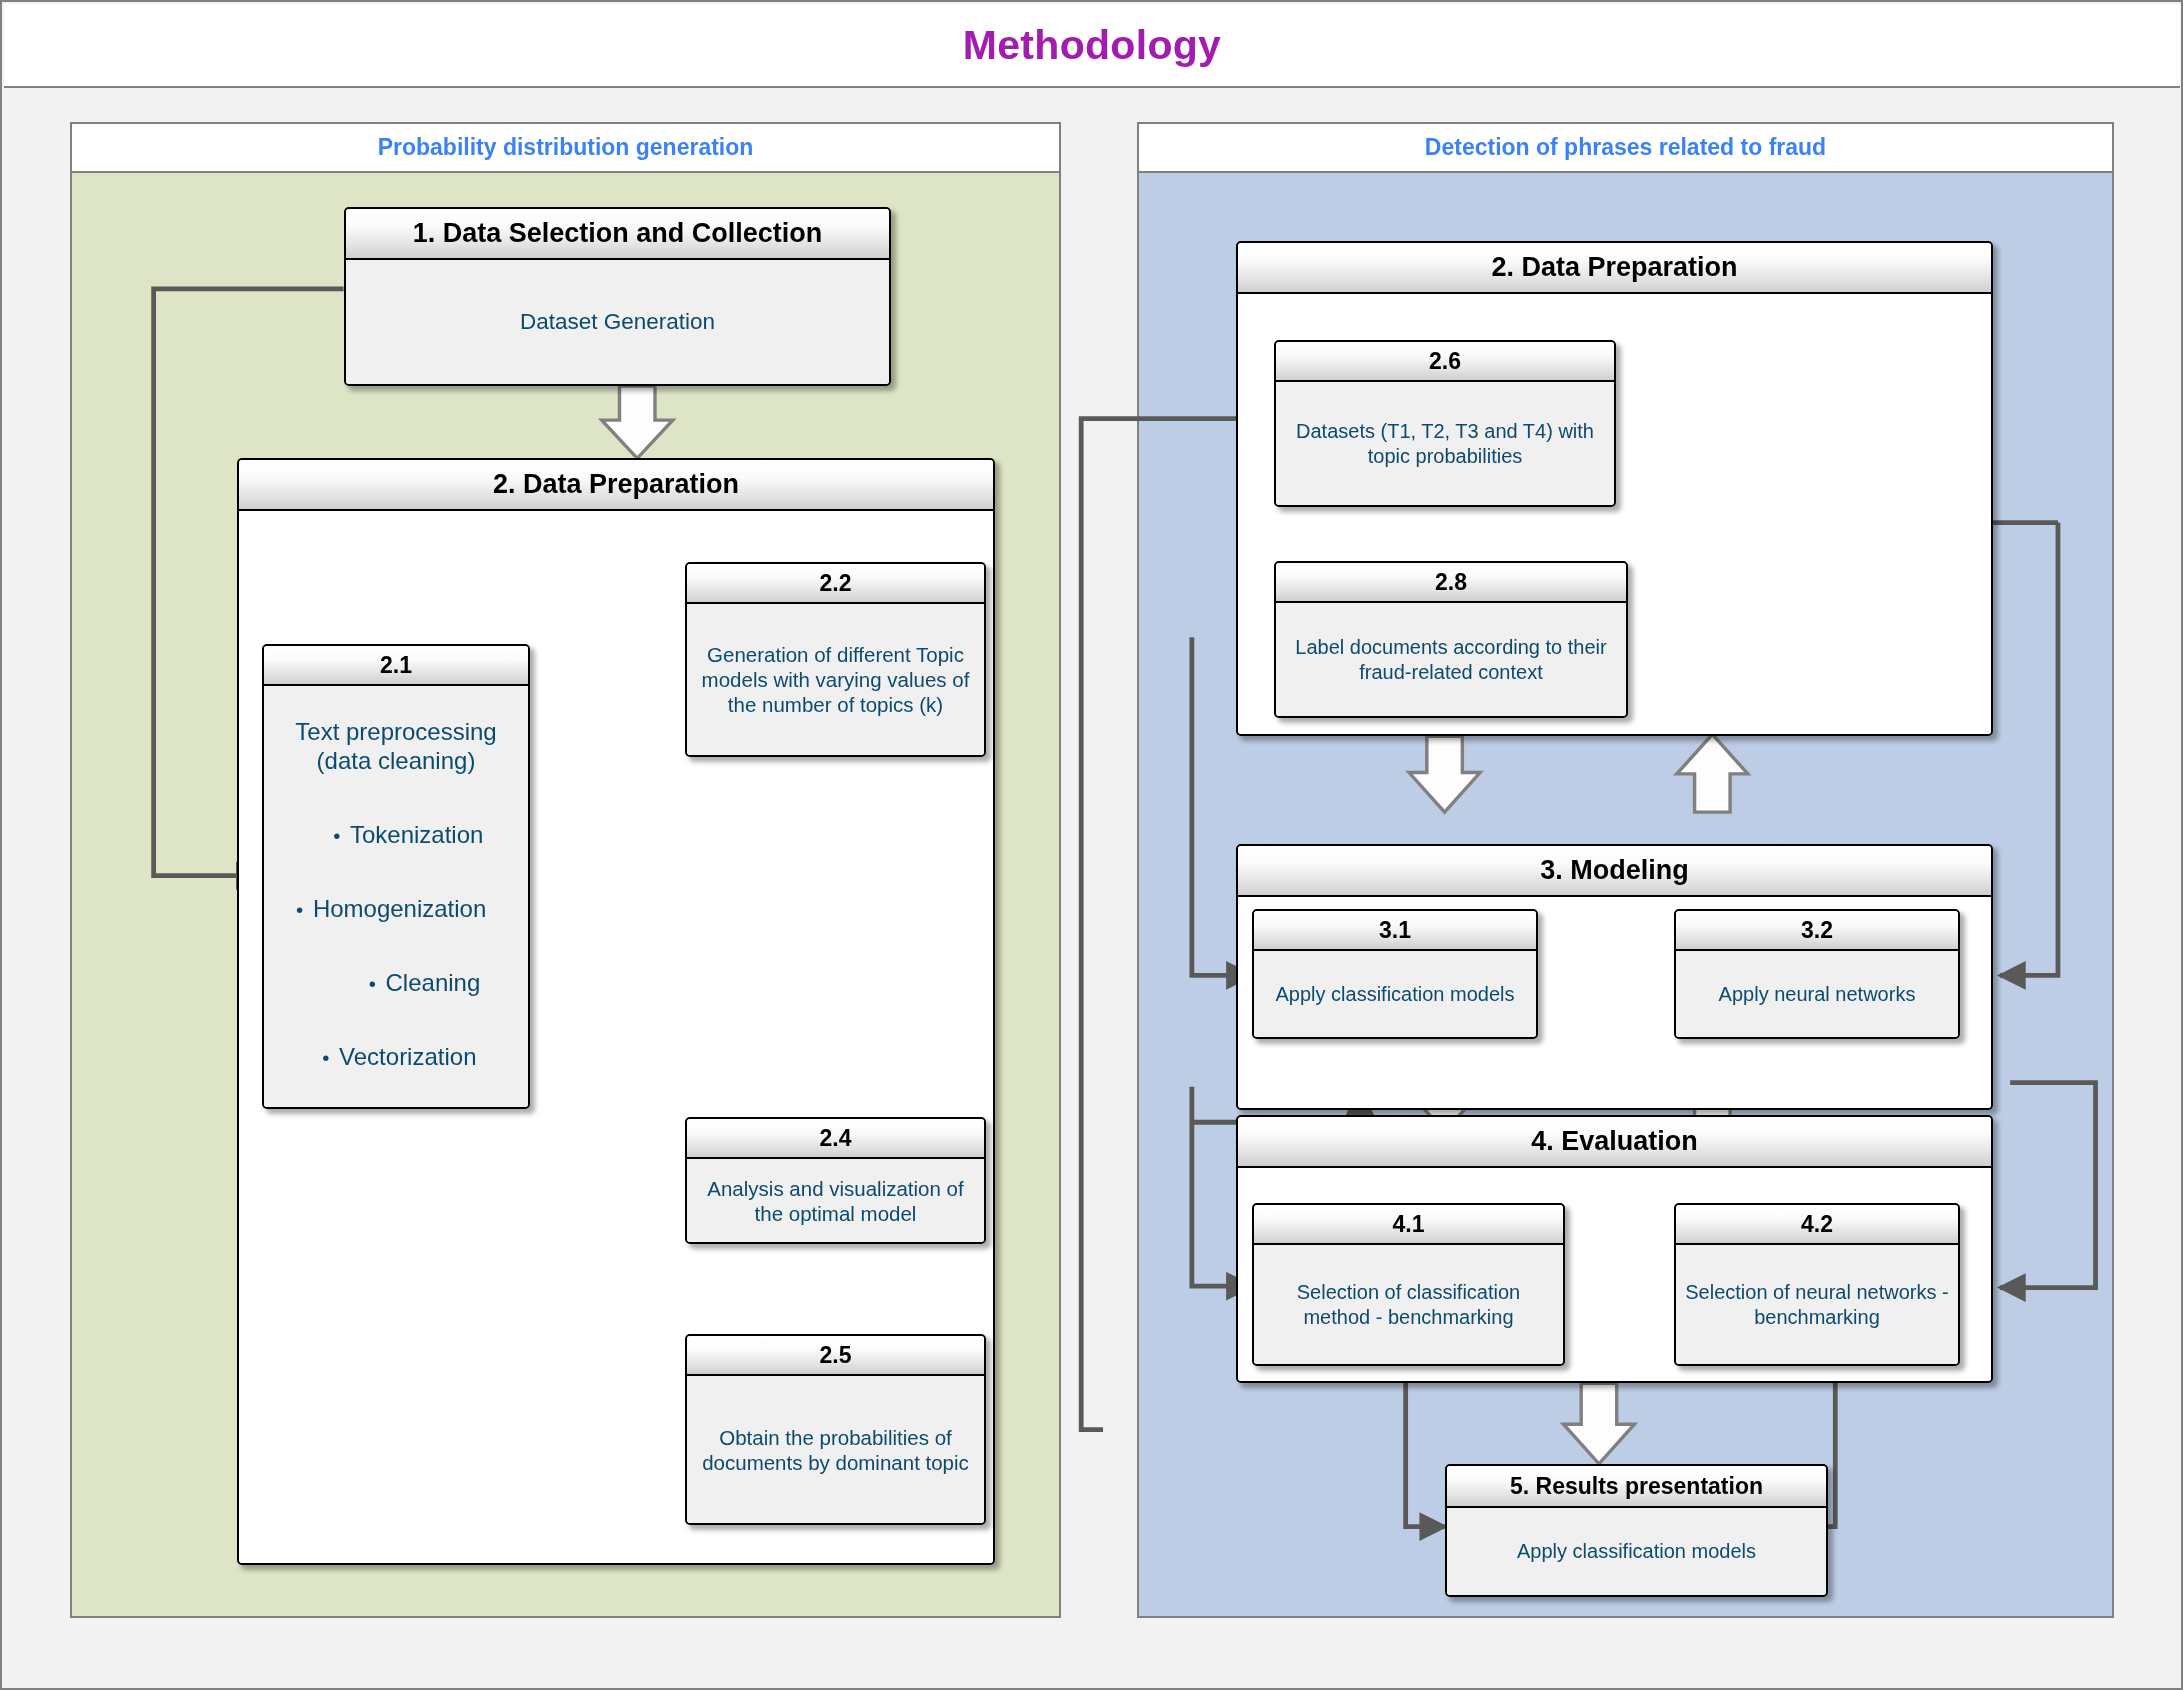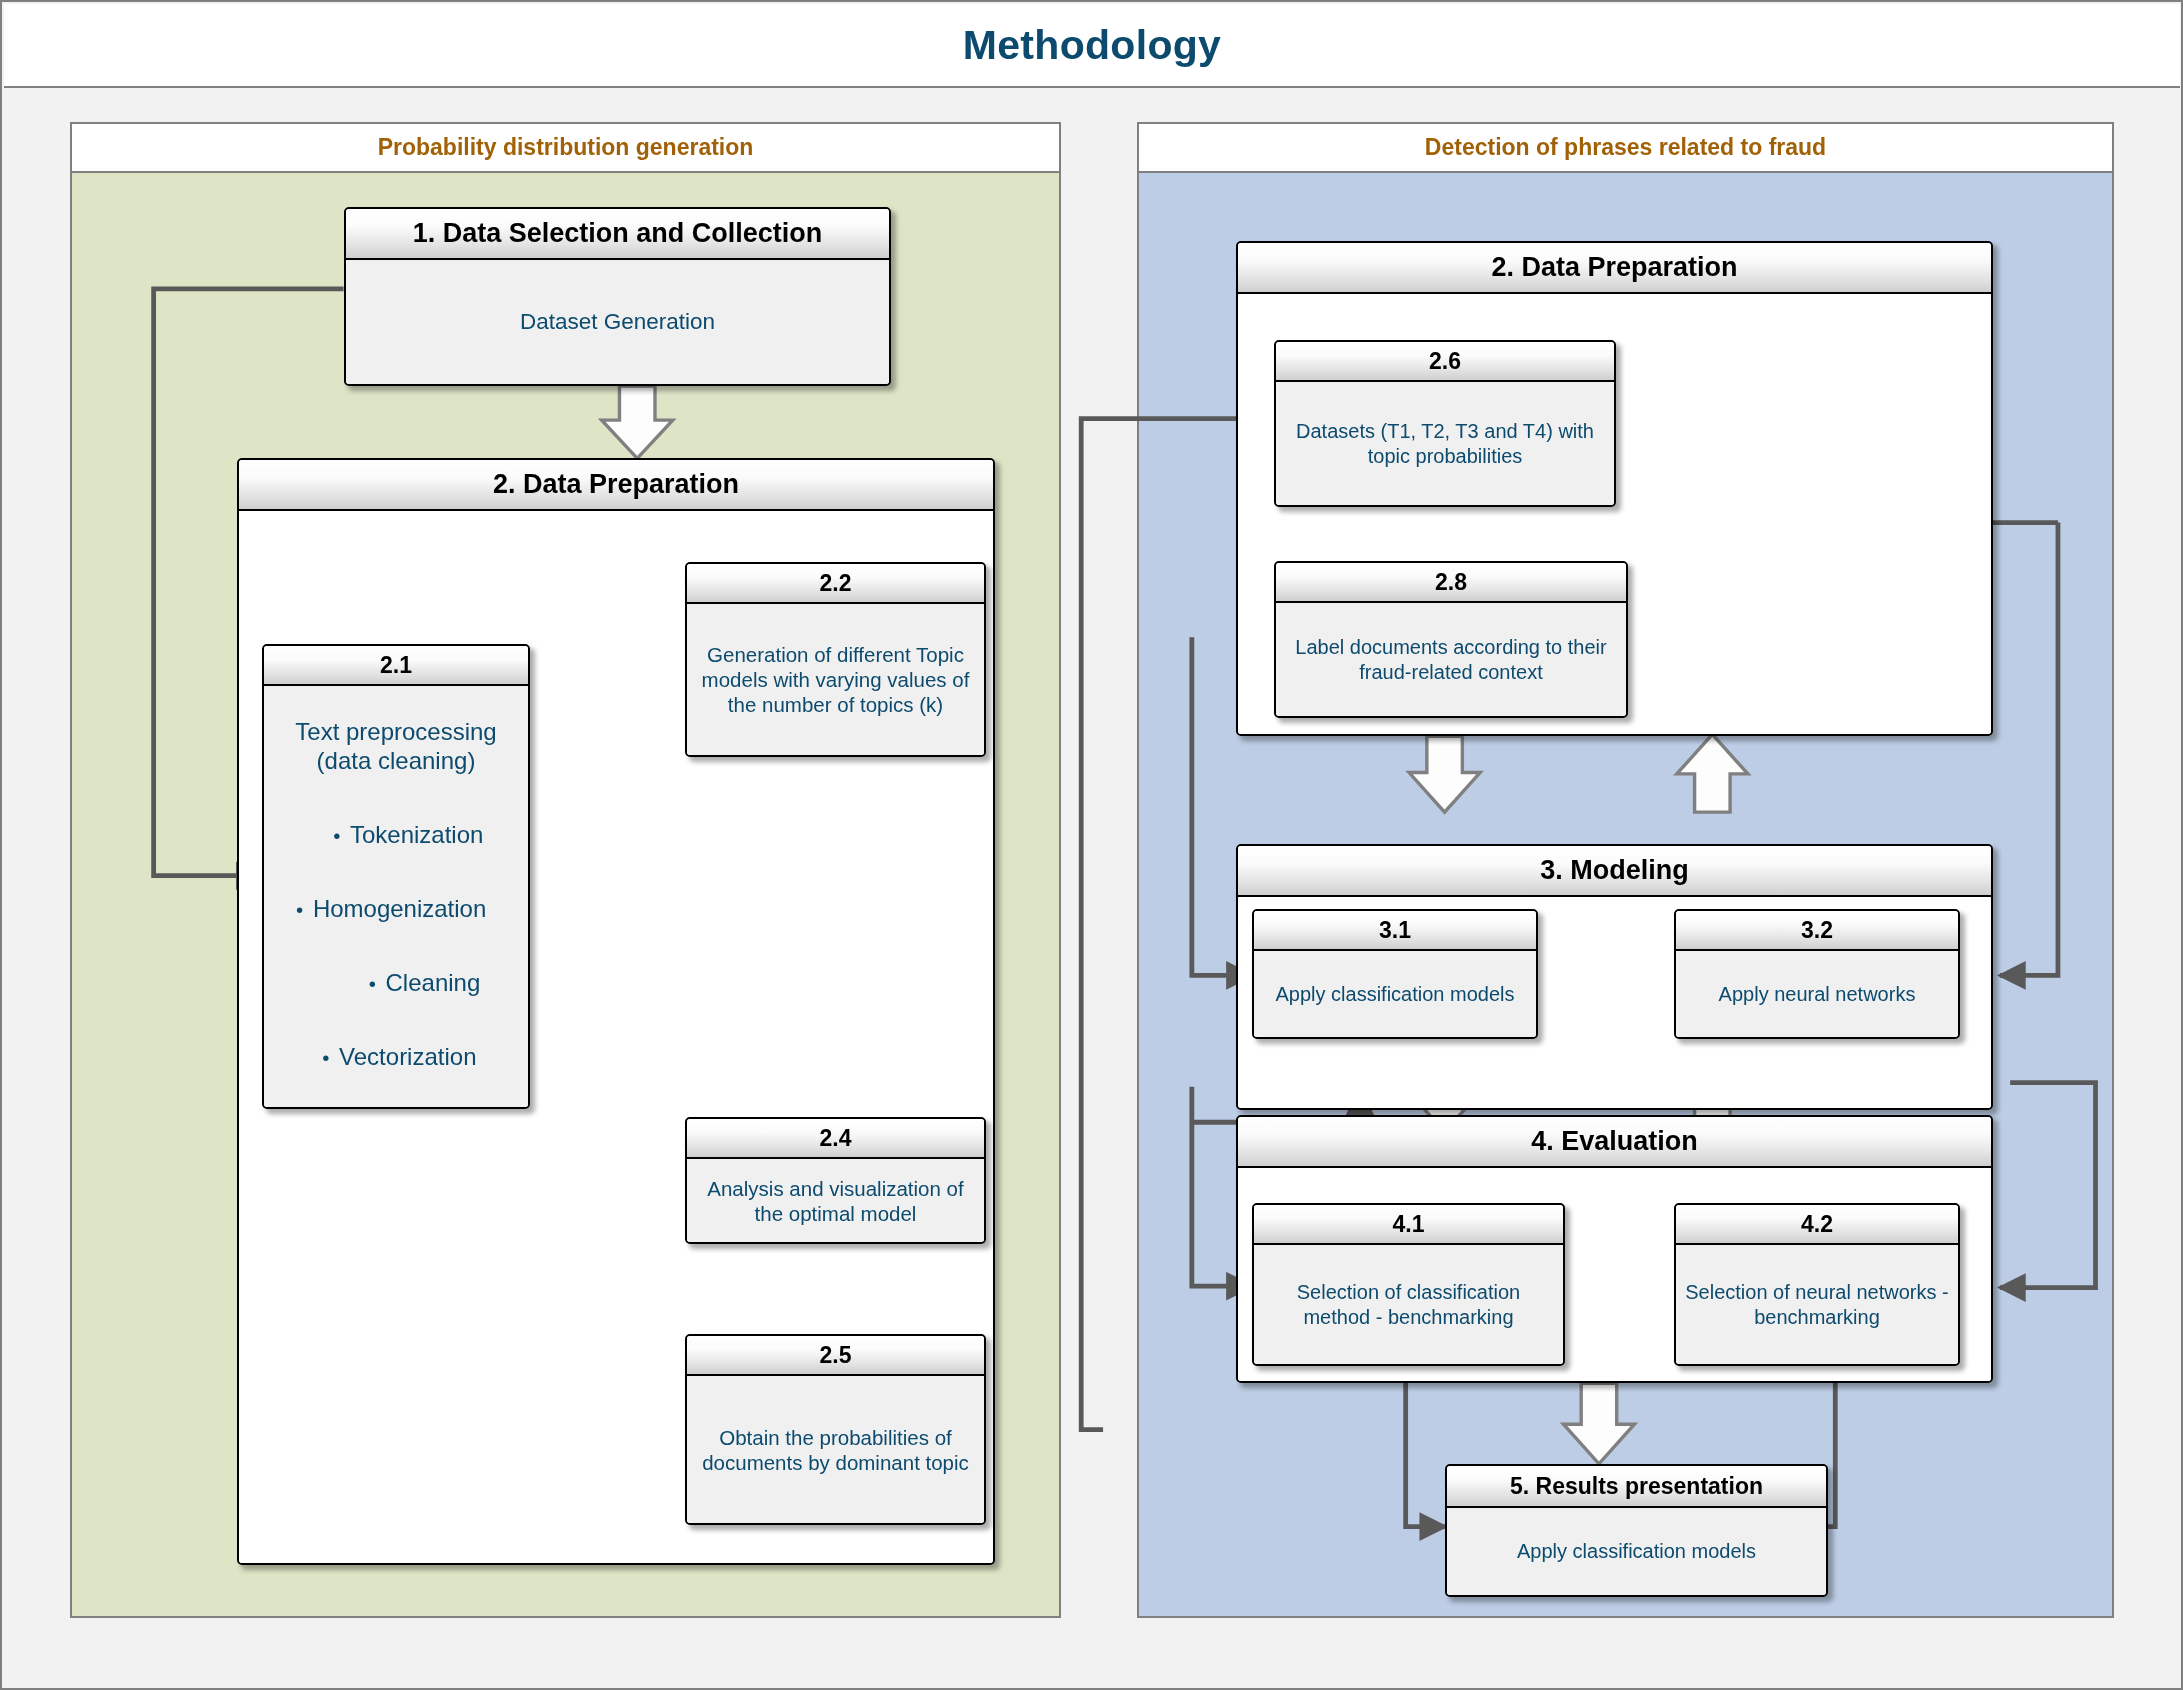--- a/index.html
+++ b/index.html
@@ -15,32 +15,32 @@
   }
 
   
   #title-bar{
     position:absolute;left:2px;top:2px;width:2176px;height:84px;
     background:#ffffff;border-bottom:2px solid #808080;
     display:flex;align-items:center;justify-content:center;
     box-sizing:border-box;
   }
   #title-bar .txt{
-    font-size:41px;font-weight:bold;color:#0c4a6e;
+    font-size:41px;font-weight:bold;color:#a21caf;
     letter-spacing:0.3px;
   }
 
   
   .panel{position:absolute;box-sizing:border-box;border:2px solid #808080;}
   .panel-head{
     background:#ffffff;border-bottom:2px solid #808080;
     display:flex;align-items:center;justify-content:center;
     box-sizing:border-box;height:49px;
   }
-  .panel-head .txt{font-size:23px;font-weight:bold;color:#a16207;}
+  .panel-head .txt{font-size:23px;font-weight:bold;color:#3b82f6;}
   .panel-body{position:relative;width:100%;height:calc(100% - 49px);box-sizing:border-box;}
 
   #panel-left{left:68px;top:120px;width:991px;height:1496px;}
   #panel-left .panel-body{background:#dde5c6;}
   #panel-right{left:1135px;top:120px;width:977px;height:1496px;}
   #panel-right .panel-body{background:#bdcde5;}
 
   
   .node{
     position:absolute;box-sizing:border-box;

